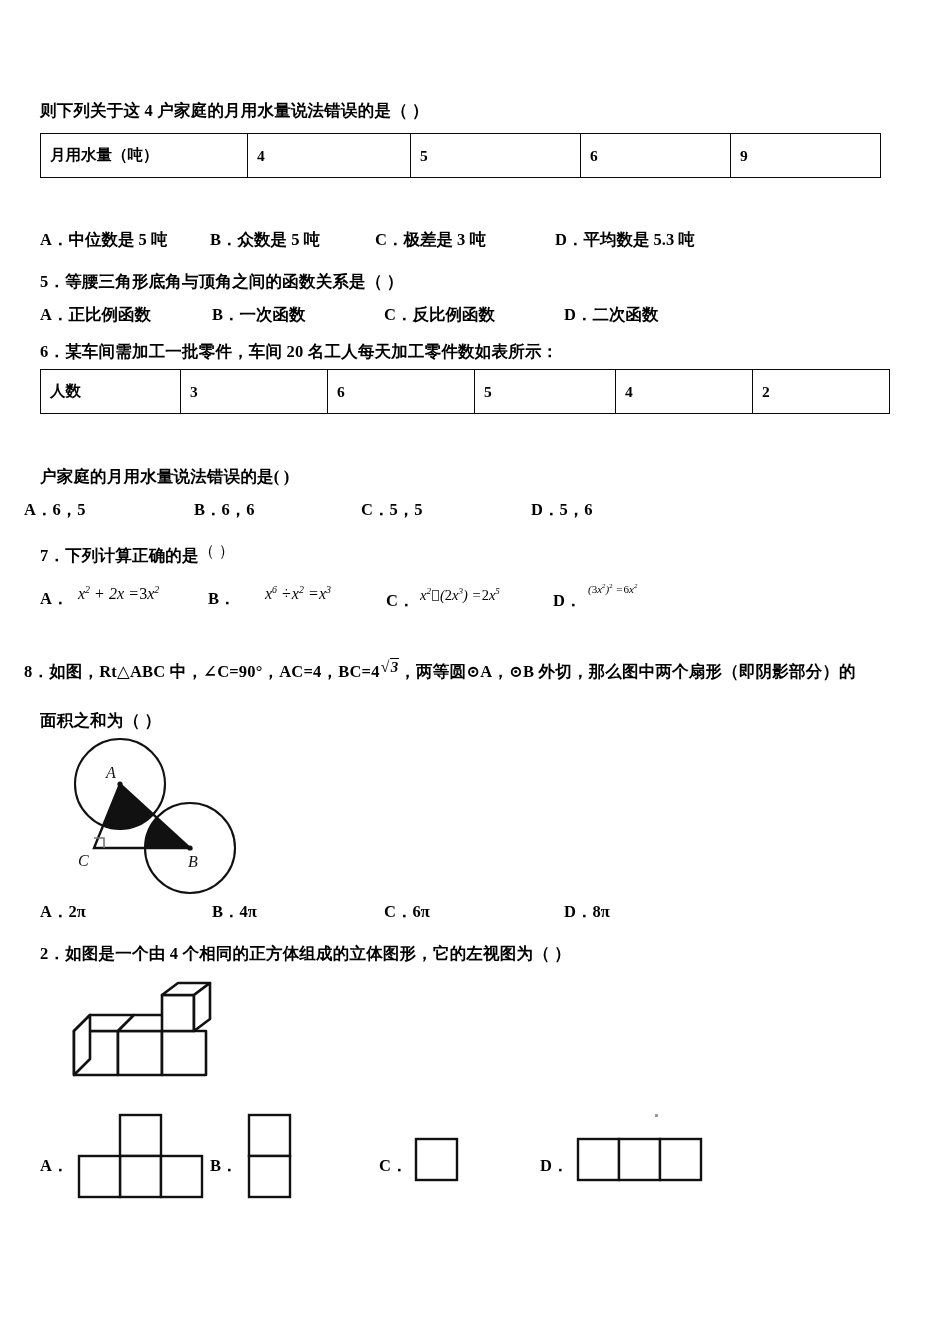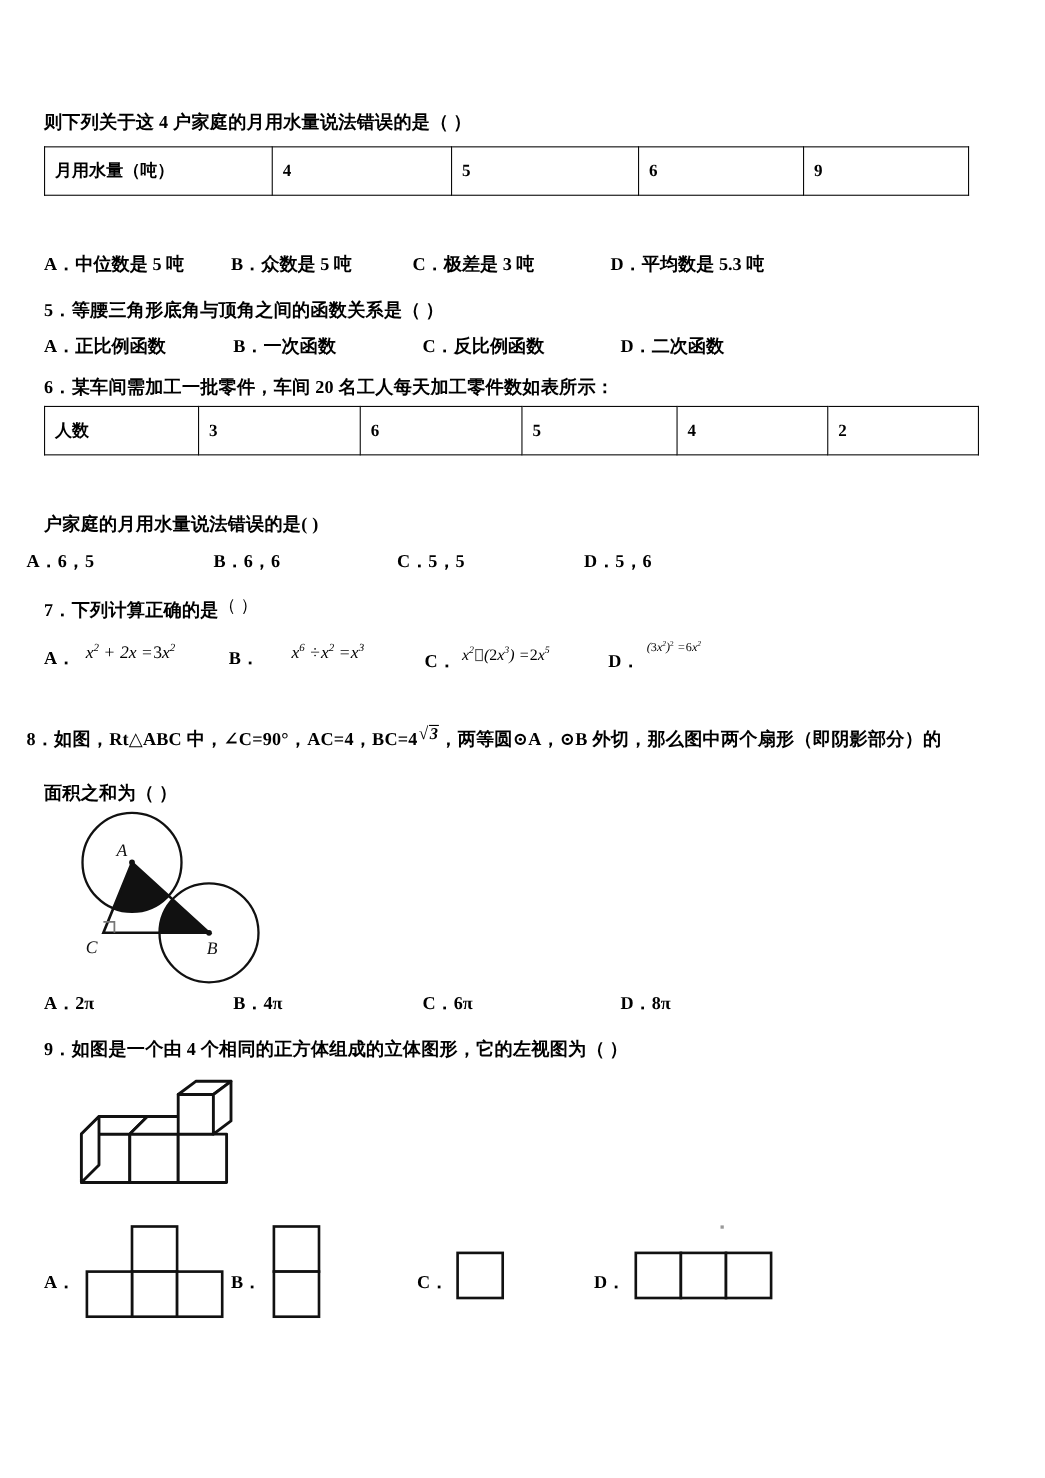--- a/index.html
+++ b/index.html
@@ -217,21 +217,21 @@
       <text x="68" y="30" font-family="Liberation Serif, serif" font-size="16" font-style="italic" fill="#111">A</text>
       <text x="40" y="118" font-family="Liberation Serif, serif" font-size="16" font-style="italic" fill="#111">C</text>
       <text x="150" y="119" font-family="Liberation Serif, serif" font-size="16" font-style="italic" fill="#111">B</text>
     </svg>
   </div>
 
   <div class="abs opt-row" style="left:40px; top:901px;">
     <span style="display:inline-block; width:172px;"><span class="opt-label">A．</span><span>2π</span></span><span style="display:inline-block; width:172px;"><span class="opt-label">B．</span><span>4π</span></span><span style="display:inline-block; width:180px;"><span class="opt-label">C．</span><span>6π</span></span><span style="display:inline-block;"><span class="opt-label">D．</span><span>8π</span></span>
   </div>
 
-  <div class="abs q-line" style="left:40px; top:943px;">9．如图是一个由 4 个相同的正方体组成的立体图形，它的左视图为（    ）</div>
+  <div class="abs q-line" style="left:40px; top:943px;">2．如图是一个由 4 个相同的正方体组成的立体图形，它的左视图为（    ）</div>
 
   <div class="fig" style="left:46px; top:983px;">
     <svg width="160" height="110" viewBox="0 0 160 110">
       <g fill="#ffffff" stroke="#111" stroke-width="2.6" stroke-linejoin="round">
 
         <rect x="28" y="48" width="44" height="44"></rect>
         <rect x="72" y="48" width="44" height="44"></rect>
         <rect x="116" y="48" width="44" height="44"></rect>
 
         <polygon points="28,48 44,32 88,32 72,48"></polygon>

